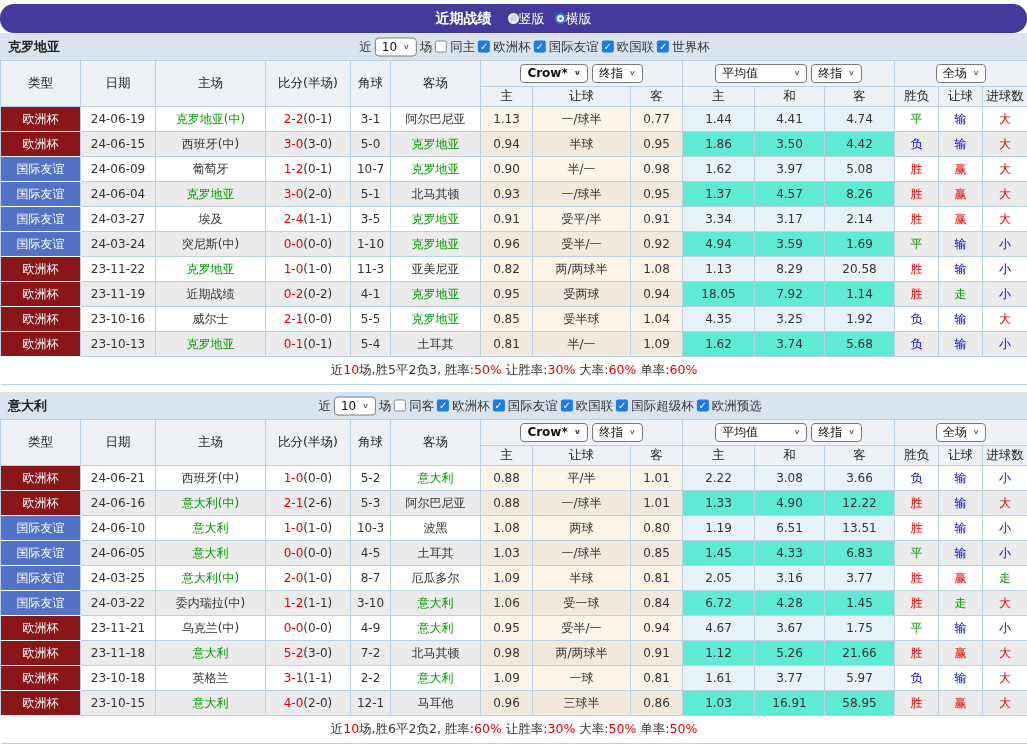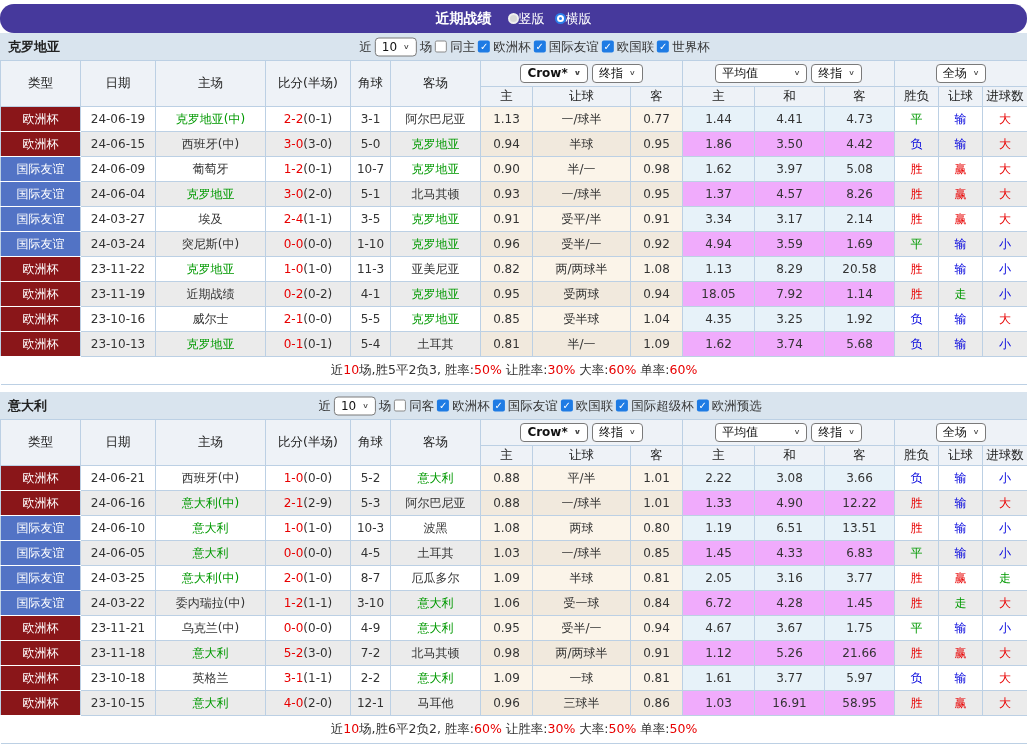--- a/index.html
+++ b/index.html
@@ -29,21 +29,21 @@
   .cb.off{background:#fff;border:1px solid #8a8a8a;}
   table{width:1027px;table-layout:fixed;border-collapse:collapse;}
   th,td{border:1px solid var(--border);height:25px;text-align:center;padding:0;font-size:12px;font-weight:normal;overflow:hidden;white-space:nowrap;}
   thead th{background:var(--header-bg);font-size:12.5px;color:#222;}
   thead tr.ctrl th{height:26px;}
   thead tr.sub th{height:20px;}
   tr.even td{background:var(--row-even);}
   td.col-crow{background:var(--crow-col);}
   tr.even td.col-crow{background:#f1e9dd;}
   td.col-avg{background:var(--avg-col);}
-  tr.even td.col-avg{background:#f0abfc;text-align:center;}
+  tr.even td.col-avg{background:#5eead4;text-align:center;}
   td.t-red{background:var(--type-red-bg)!important;color:#fff;border-top-color:#fff;border-bottom-color:#fff;}
   td.t-blue{background:var(--type-blue-bg)!important;color:#fff;border-top-color:#fff;border-bottom-color:#fff;}
   .g{color:var(--green);} .r{color:var(--red);} .b{color:var(--blue);}
   td.summary-cell{background:#fff!important;font-size:12.5px;height:28px;border-left:none;border-right:none;}
   .gap{height:7px;background:#fff;}
   .bottom-line{margin-top:6px;border-top:1px solid #b8b8b8;height:6px;}
 </style>
 </head>
 <body>
 
@@ -147,21 +147,21 @@
             <td>24-06-19</td>
             <td class="g">克罗地亚(中)</td>
             <td><span class="r">2-2</span><span>(0-1)</span></td>
             <td>3-1</td>
             <td>阿尔巴尼亚</td>
             <td class="col-crow">1.13</td>
             <td class="col-crow">一/球半</td>
             <td class="col-crow">0.77</td>
             <td class="col-avg">1.44</td>
             <td class="col-avg">4.41</td>
-            <td class="col-avg">4.73</td>
+            <td class="col-avg">4.74</td>
             <td class="g">平</td>
             <td class="b">输</td>
             <td class="r">大</td>
           </tr>
           <tr class="even">
             <td class="t-red">欧洲杯</td>
             <td>24-06-15</td>
             <td>西班牙(中)</td>
             <td><span class="r">3-0</span><span>(3-0)</span></td>
             <td>5-0</td>
@@ -415,21 +415,21 @@
             <td class="col-avg">3.08</td>
             <td class="col-avg">3.66</td>
             <td class="b">负</td>
             <td class="b">输</td>
             <td class="b">小</td>
           </tr>
           <tr class="even">
             <td class="t-red">欧洲杯</td>
             <td>24-06-16</td>
             <td class="g">意大利(中)</td>
-            <td><span class="r">2-1</span><span>(2-9)</span></td>
+            <td><span class="r">2-1</span><span>(2-6)</span></td>
             <td>5-3</td>
             <td>阿尔巴尼亚</td>
             <td class="col-crow">0.88</td>
             <td class="col-crow">一/球半</td>
             <td class="col-crow">1.01</td>
             <td class="col-avg">1.33</td>
             <td class="col-avg">4.90</td>
             <td class="col-avg">12.22</td>
             <td class="r">胜</td>
             <td class="b">输</td>

